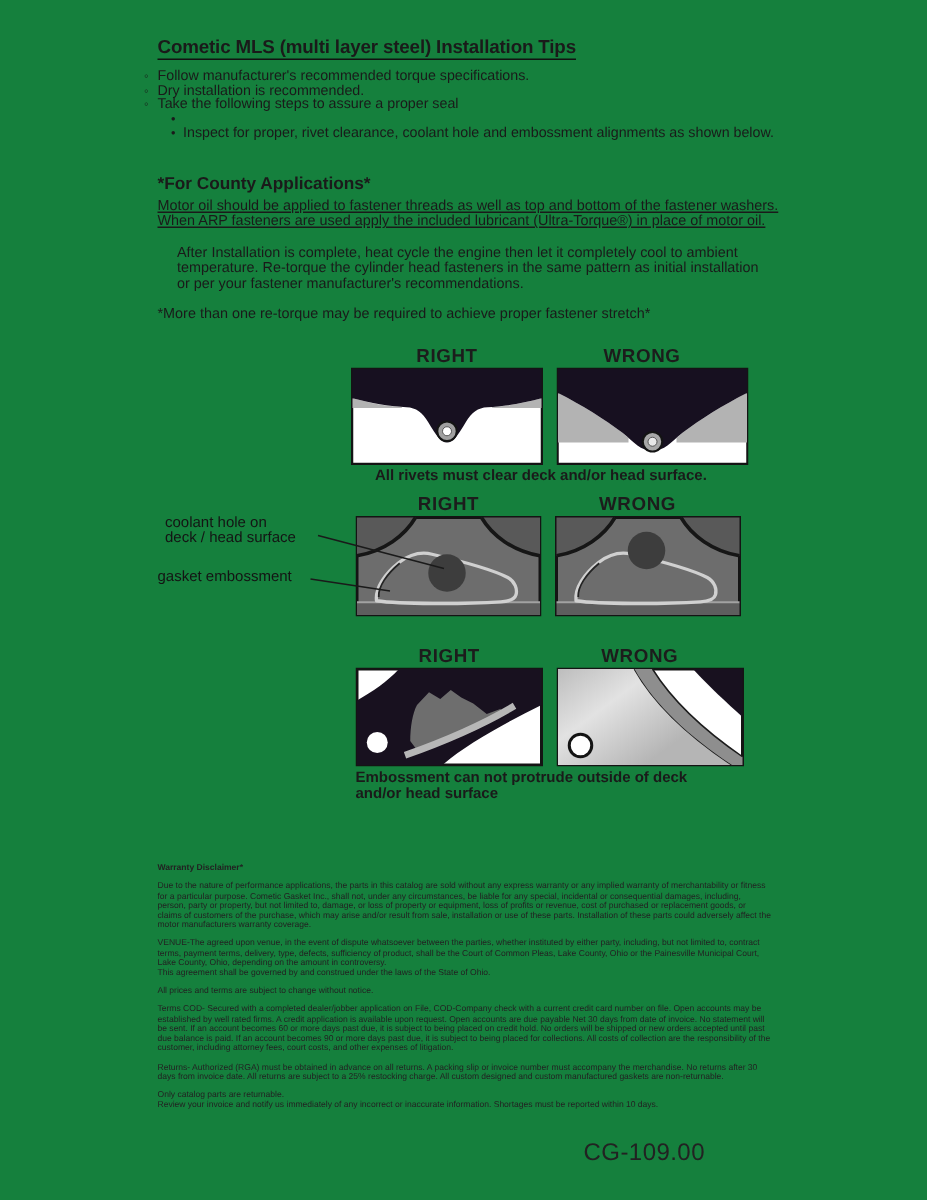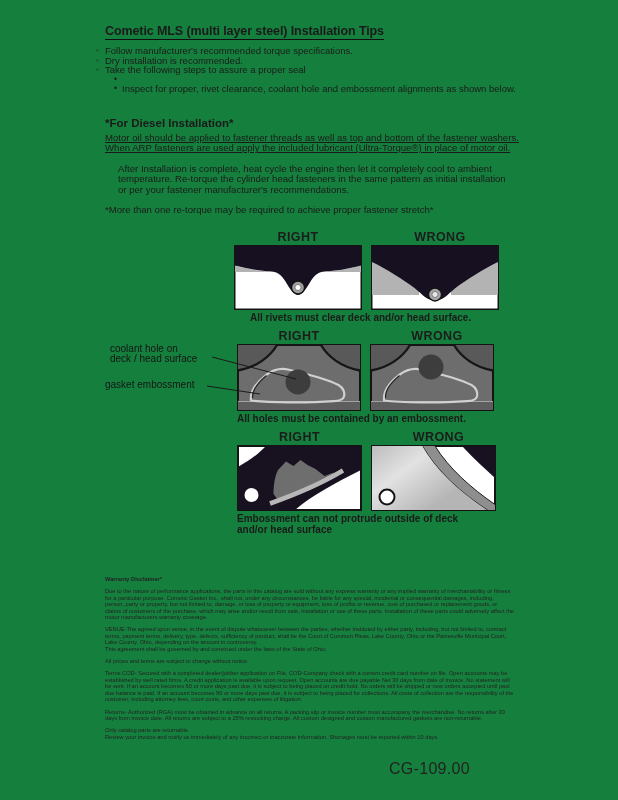--- a/index.html
+++ b/index.html
@@ -19,21 +19,21 @@
   .tip-row .marker { width:9px; flex:0 0 9px; font-size:8.5px; }
   .tip-row.sub { margin-left:18px; }
   .tip-row.sub .marker { width:8px; flex:0 0 8px; }
   .section-head { position:absolute; left:105px; top:117px; font-size:11.5px; font-weight:bold; }
   .para { position:absolute; left:105px; width:445px; font-size:9.6px; line-height:10.3px; white-space:pre-line; }
   .para.p1 { top:133px;text-decoration:underline; }
   .para.p2 { top:164px;margin-left:13px; }
   .para.p3 { top:205px; }
 
   .dg-row { position:absolute; display:flex; flex-direction:column; }
-  .dg-labels { display:flex; gap:14px; height:14px; }
+  .dg-labels { display:flex; gap:2px; height:14px; }
   .dg-labels span { display:block; text-align:center; font-size:12.5px; font-weight:bold; letter-spacing:0.4px; color:#1c1c1c; }
   .dg-panels { display:flex; gap:9px; margin-top:1px; }
   .dg-panels svg { display:block; }
   .dg-caption { font-size:10px; font-weight:bold; margin-top:2px; white-space:pre-line; line-height:11px; }
   .row1 { left:234px; top:230px; }
   .row1 .dg-labels span, .row1 .dg-panels svg { width:128px; }
   .row1 .dg-caption { margin-left:16px; }
   .row2 { left:237px; top:329px; }
   .row2 .dg-labels span, .row2 .dg-panels svg { width:124px; }
   .row3 { left:237px; top:430px; }
@@ -71,21 +71,21 @@
     </div>
     <div class="tip-row sub">
       <span class="marker">•</span>
     </div>
     <div class="tip-row sub">
       <span class="marker">•</span>
       <span>Inspect for proper, rivet clearance, coolant hole and embossment alignments as shown below.</span>
     </div>
   </div>
 
-  <div class="section-head">*For Diesel Installation*</div>
+  <div class="section-head">*For County Applications*</div>
   <div class="para p1">Motor oil should be applied to fastener threads as well as top and bottom of the fastener washers.
 When ARP fasteners are used apply the included lubricant (Ultra-Torque®) in place of motor oil.</div>
   <div class="para p2">After Installation is complete, heat cycle the engine then let it completely cool to ambient
 temperature. Re-torque the cylinder head fasteners in the same pattern as initial installation
 or per your fastener manufacturer's recommendations.</div>
   <div class="para p3">*More than one re-torque may be required to achieve proper fastener stretch*</div>
 
   <div class="dg-row row1">
     <div class="dg-labels">
       <span>RIGHT</span>
@@ -136,21 +136,20 @@
         <path d="M40,1 C33,13 19,23.5 1,26.5" fill="none" stroke="#161616" stroke-width="2.4"></path>
         <path d="M123,1 H84 C91,13 105,23.5 123,26.5 Z" fill="#595959"></path>
         <path d="M84,1 C91,13 105,23.5 123,26.5" fill="none" stroke="#161616" stroke-width="2.4"></path>
         <rect x="1" y="58" width="122" height="8" fill="#5e5e5e"></rect>
         <line x1="1" y1="57.5" x2="123" y2="57.5" stroke="#a2a2a2" stroke-width="1.2"></line>
         <path d="M14,56.5 C13,48 19.5,38.5 29,31 C35,26.5 43,23.5 51,25.5 C68,29.5 90,35 101.5,41 C106.5,43.8 108,49 107,52.5 C106.2,55.4 103,56.8 97,57.2 C70,59 30,58.8 14,56.5 Z" fill="none" stroke="#d0d0d0" stroke-width="2.2" stroke-linejoin="round"></path>
         <path d="M15.5,54 C15,47 21,38.5 29.5,31.5" fill="none" stroke="#242424" stroke-width="1.2"></path>
         <circle cx="61" cy="23" r="12.5" fill="#3d3d3d"></circle>
       </svg>
     </div>
-    <div class="dg-caption">All holes must be contained by an embossment.</div>
   </div>
 
   <div class="side-label coolant">coolant hole on
 deck / head surface</div>
   <div class="side-label emboss">gasket embossment</div>
   <svg class="overlay" width="618" height="800" viewBox="0 0 618 800">
     <line x1="212" y1="357" x2="296" y2="379" stroke="#1a1a1a" stroke-width="1"></line>
     <line x1="207" y1="386" x2="260" y2="394" stroke="#1a1a1a" stroke-width="1"></line>
   </svg>
 

